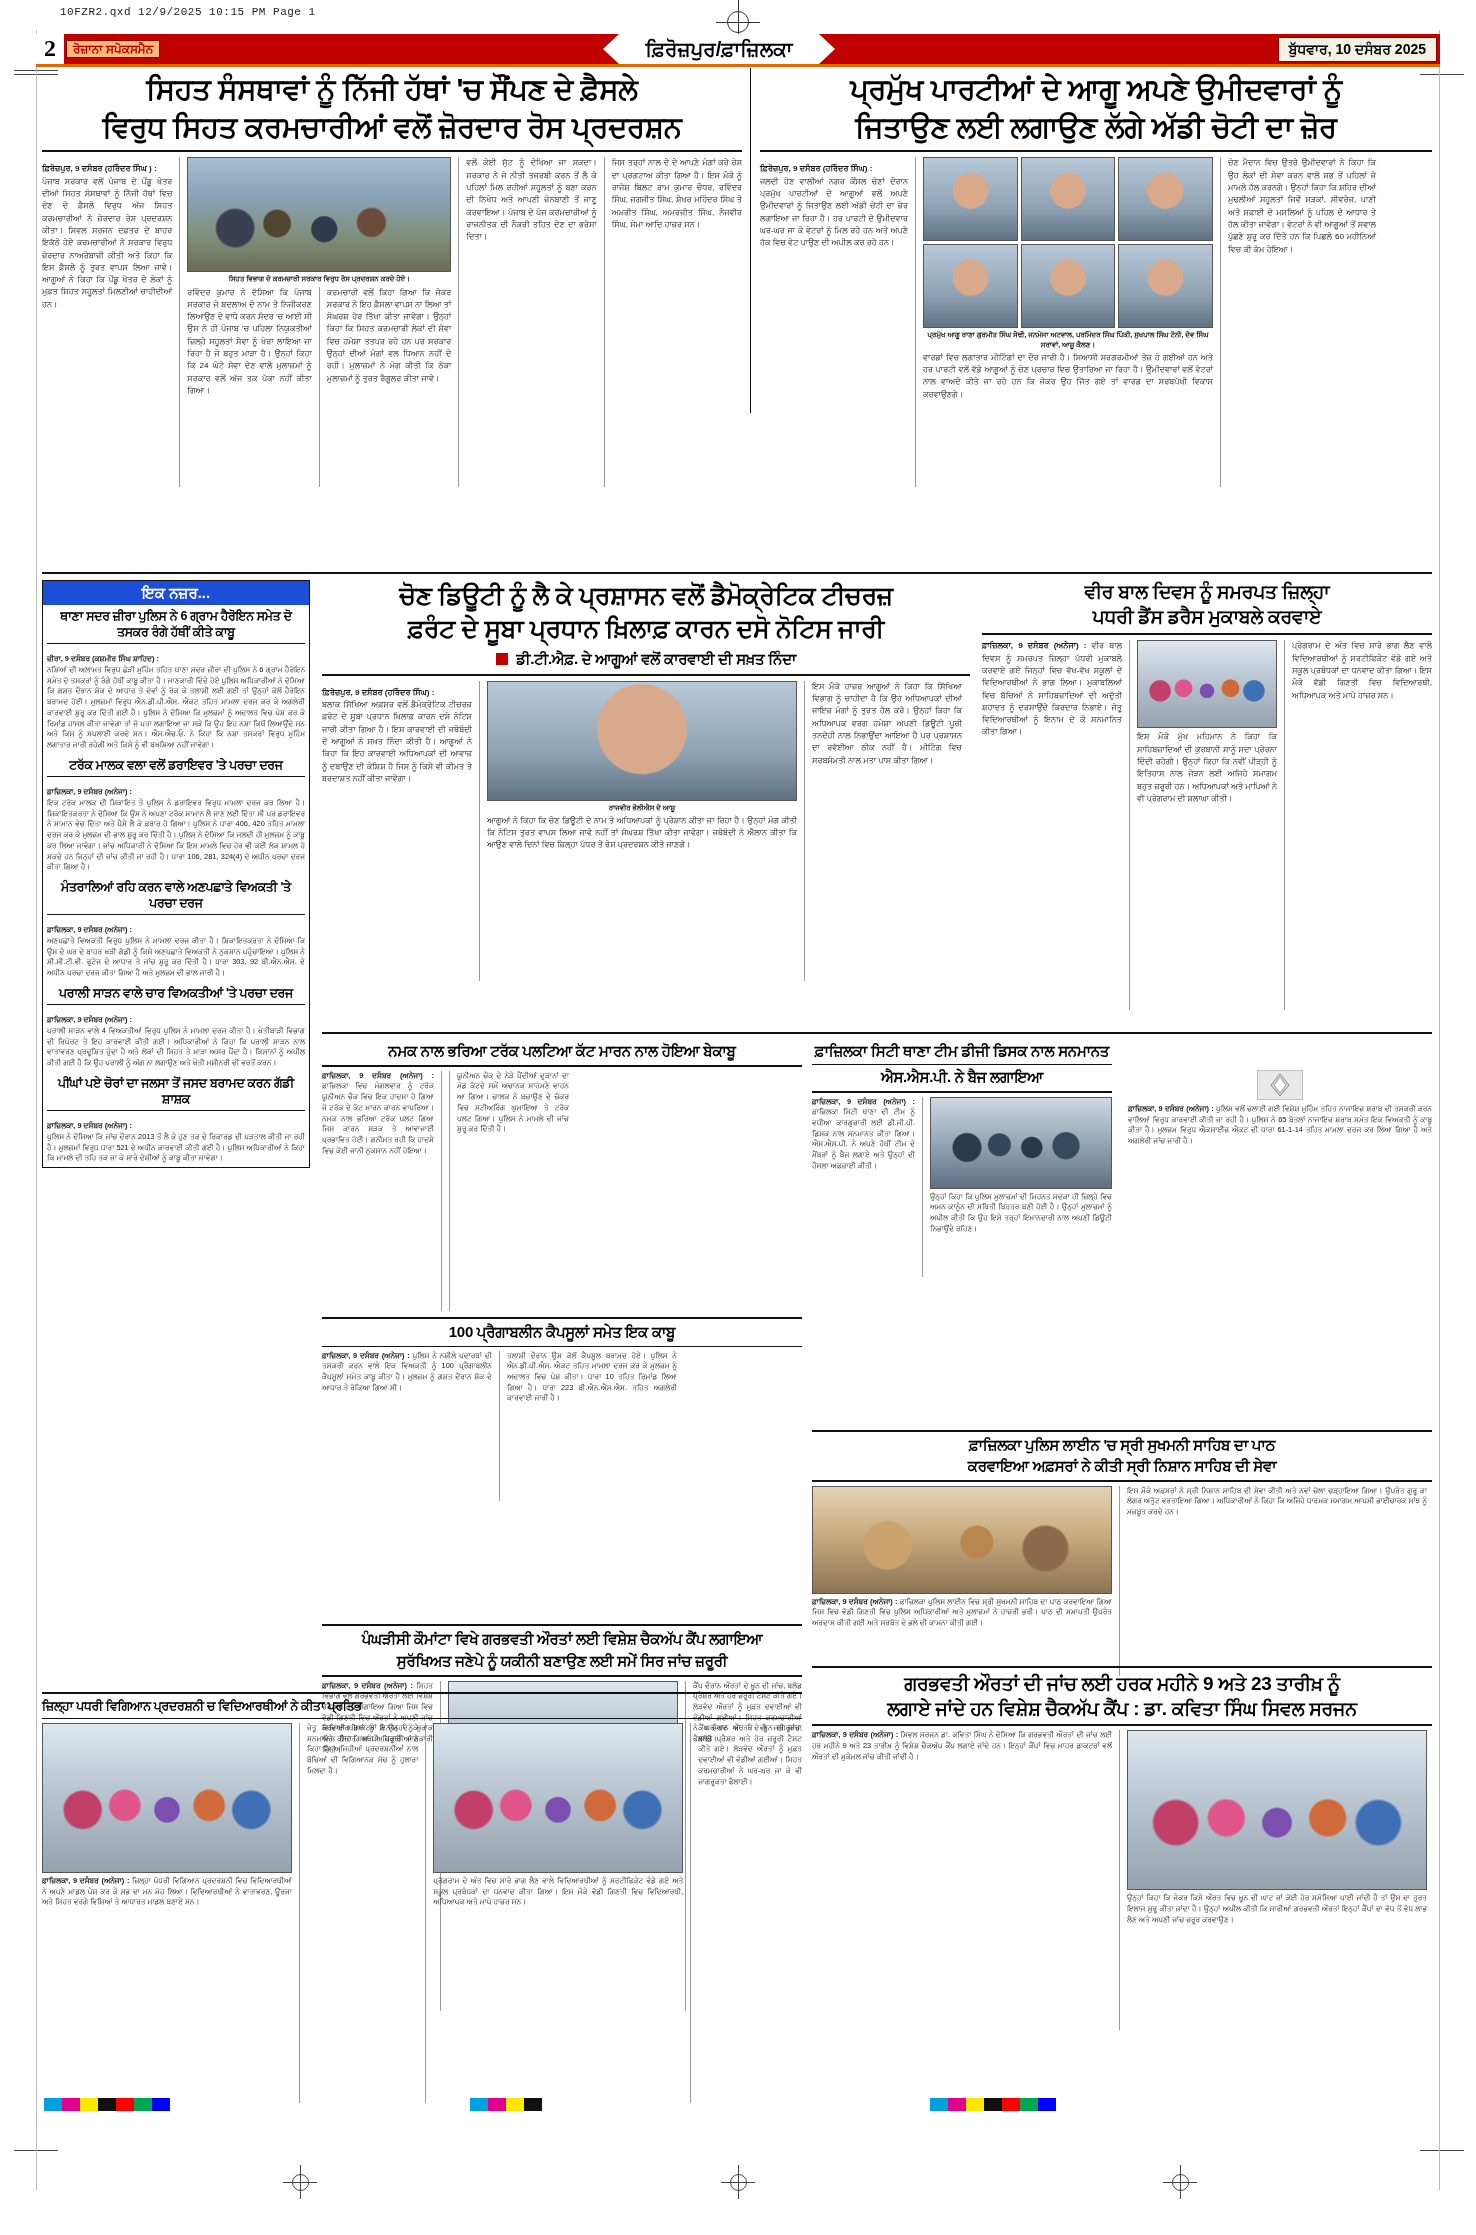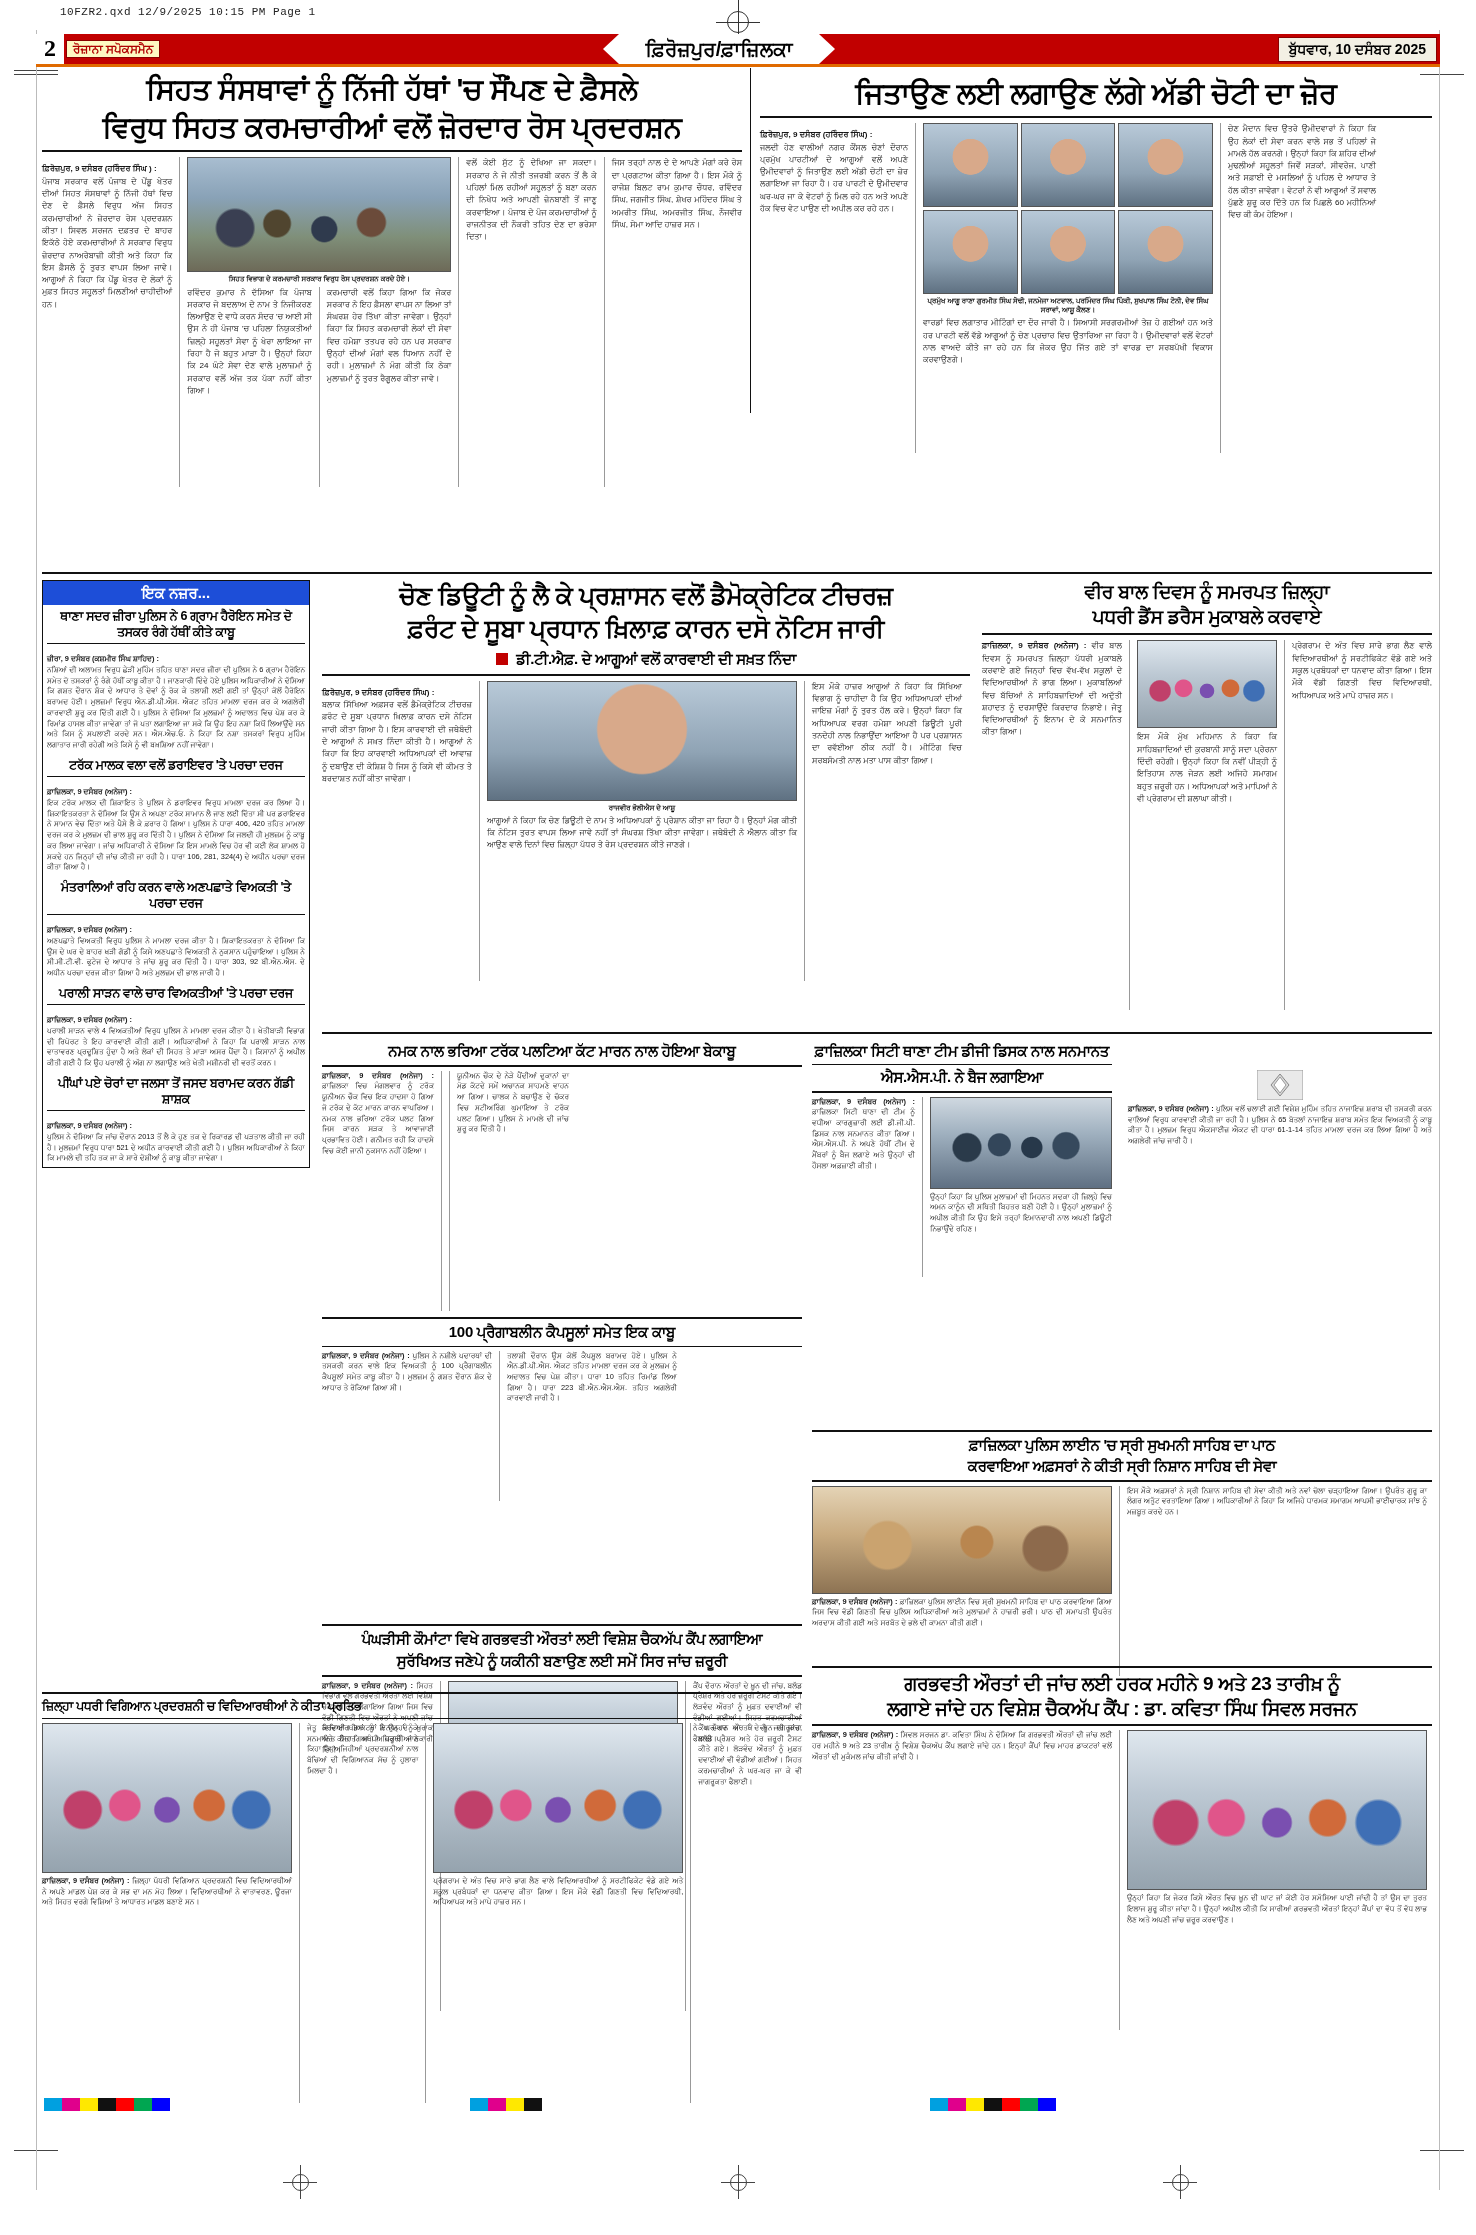--- a/index.html
+++ b/index.html
@@ -46,21 +46,21 @@
     position:absolute; left:36px; top:34px; width:1404px; height:30px;
     background:#c10000;
     display:flex; align-items:center;
   }
   .mast-num{
     width:28px; height:30px; background:#fff; color:#000;
     font-weight:bold; font-size:24px; line-height:28px; text-align:center;
     font-family:"Liberation Serif", serif;
   }
   .mast-brand{
-    background:#fef9c3; color:#b00000; font-weight:bold;
+    background:#fdba74; color:#b00000; font-weight:bold;
     font-size:12px; padding:1px 6px; margin-left:2px;
     border:1px solid #8a0000; white-space:nowrap;
     font-family:"Liberation Sans", sans-serif;
   }
   .mast-center{
     flex:1; display:flex; align-items:center; justify-content:center;
     position:relative;
   }
   .mast-chip{
     background:#fff; color:#000; font-weight:bold; font-size:20px;
@@ -241,20 +241,21 @@
     <div class="rule-v" style="height:330px;"></div>
     <div class="col-text" style="width:133px;">ਵਲੋਂ ਕੋਈ ਸੁੱਟ ਨੂੰ ਦੇਖਿਆ ਜਾ ਸਕਦਾ। ਸਰਕਾਰ ਨੇ ਜੋ ਨੀਤੀ ਤਜਰਬੀ ਕਰਨ ਤੋਂ ਲੈ ਕੇ ਪਹਿਲਾਂ ਮਿਲ ਰਹੀਆਂ ਸਹੂਲਤਾਂ ਨੂੰ ਬਣਾ ਕਰਨ ਦੀ ਨਿਖੇਧ ਅਤੇ ਆਪਣੀ ਜ਼ੋਨਬਾਣੀ ਤੋਂ ਜਾਣੂ ਕਰਵਾਇਆ। ਪੰਜਾਬ ਦੇ ਪੰਜ ਕਰਮਚਾਰੀਆਂ ਨੂੰ ਰਾਜਨੀਤਕ ਦੀ ਨੌਕਰੀ ਤਹਿਤ ਦੇਣ ਦਾ ਭਰੋਸਾ ਦਿਤਾ।</div>
     <div class="rule-v" style="height:330px;"></div>
     <div class="col-text" style="width:133px;">ਜਿਸ ਤਰ੍ਹਾਂ ਨਾਲ ਦੇ ਦੇ ਆਪਣੇ ਮੰਗਾਂ ਕਰੇ ਰੋਸ ਦਾ ਪ੍ਰਗਟਾਅ ਕੀਤਾ ਗਿਆ ਹੈ। ਇਸ ਮੌਕੇ ਨੂੰ ਰਾਜੇਸ਼ ਬਿਲਟ ਰਾਮ ਕੁਮਾਰ ਚੌਧਰ, ਰਵਿੰਦਰ ਸਿੰਘ, ਜਗਜੀਤ ਸਿੰਘ, ਸ਼ੇਖਰ ਮਹਿੰਦਰ ਸਿੰਘ ਤੇ ਅਮਰੀਤ ਸਿੰਘ, ਅਮਰਜੀਤ ਸਿੰਘ, ਨੌਜਵੀਰ ਸਿੰਘ, ਸੋਮਾ ਆਦਿ ਹਾਜ਼ਰ ਸਨ।</div>
   </div>
 </div>
 
 <div style="position:absolute; left:750px; top:68px; width:1px; height:345px; background:#111;"></div>
 
 <div style="position:absolute; left:760px; top:72px; width:672px;">
+  <div class="hl hl-xl">ਪ੍ਰਮੁੱਖ ਪਾਰਟੀਆਂ ਦੇ ਆਗੂ ਅਪਣੇ ਉਮੀਦਵਾਰਾਂ ਨੂੰ</div>
   <div class="hl hl-xl" style="margin-top:4px;">ਜਿਤਾਉਣ ਲਈ ਲਗਾਉਣ ਲੱਗੇ ਅੱਡੀ ਚੋਟੀ ਦਾ ਜ਼ੋਰ</div>
   <div class="rule-h2" style="margin-top:6px;"></div>
 
   <div style="display:flex; gap:7px; margin-top:5px;">
     <div style="width:148px;">
       <span class="col-text dateline">ਫ਼ਿਰੋਜ਼ਪੁਰ, 9 ਦਸੰਬਰ (ਹਰਿੰਦਰ ਸਿੰਘ) :</span>
       <div class="col-text">ਜਲਦੀ ਹੋਣ ਵਾਲੀਆਂ ਨਗਰ ਕੌਂਸਲ ਚੋਣਾਂ ਦੌਰਾਨ ਪ੍ਰਮੁੱਖ ਪਾਰਟੀਆਂ ਦੇ ਆਗੂਆਂ ਵਲੋਂ ਅਪਣੇ ਉਮੀਦਵਾਰਾਂ ਨੂੰ ਜਿਤਾਉਣ ਲਈ ਅੱਡੀ ਚੋਟੀ ਦਾ ਜ਼ੋਰ ਲਗਾਇਆ ਜਾ ਰਿਹਾ ਹੈ। ਹਰ ਪਾਰਟੀ ਦੇ ਉਮੀਦਵਾਰ ਘਰ-ਘਰ ਜਾ ਕੇ ਵੋਟਰਾਂ ਨੂੰ ਮਿਲ ਰਹੇ ਹਨ ਅਤੇ ਅਪਣੇ ਹੱਕ ਵਿਚ ਵੋਟ ਪਾਉਣ ਦੀ ਅਪੀਲ ਕਰ ਰਹੇ ਹਨ।</div>
     </div>
     <div class="rule-v" style="height:330px;"></div>
     <div style="width:290px;">

